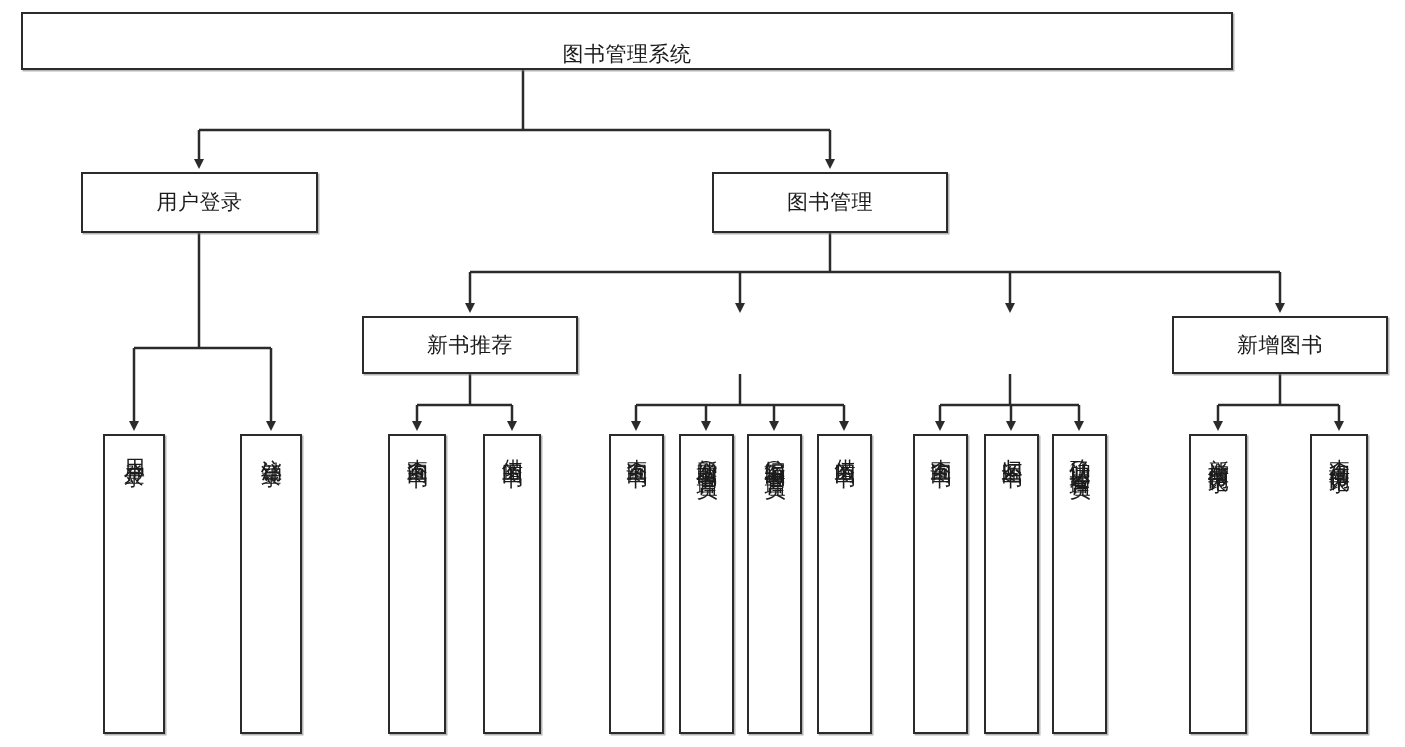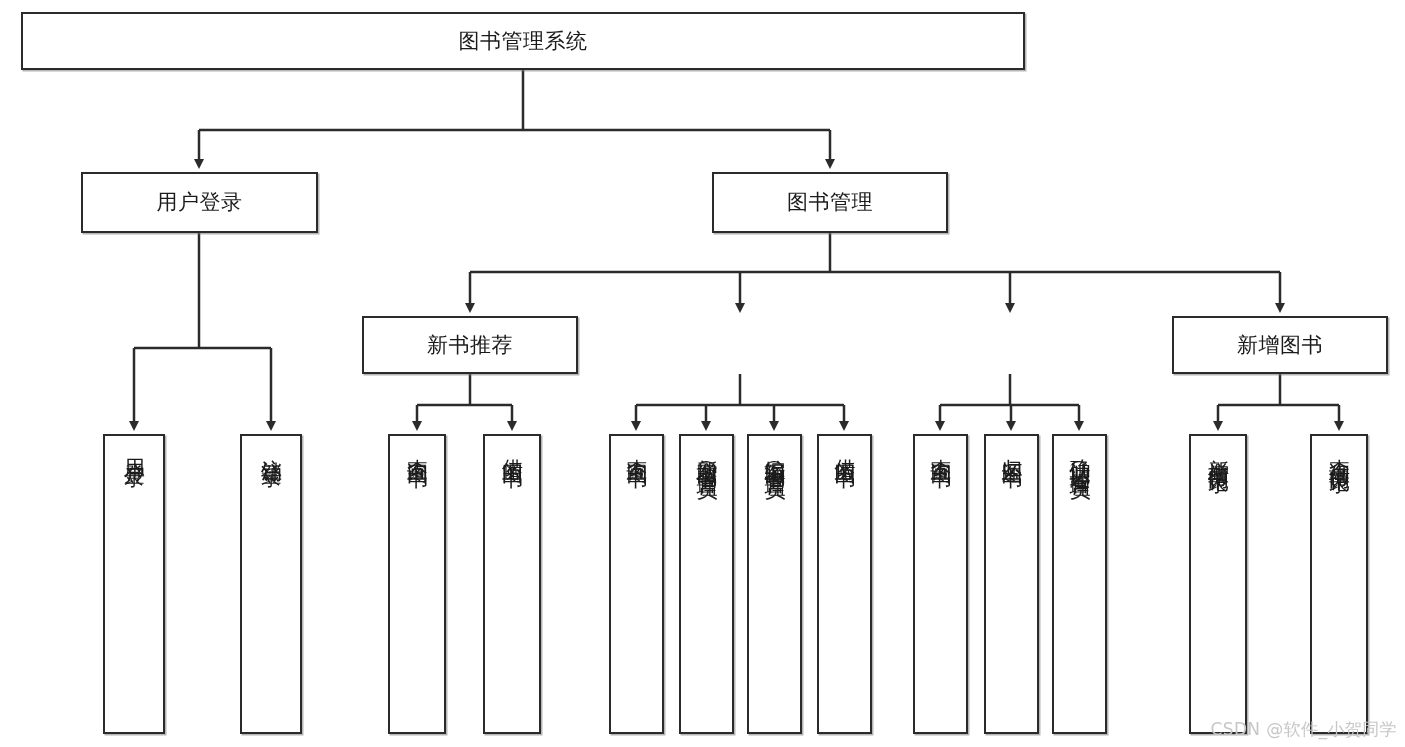--- a/index.html
+++ b/index.html
@@ -120,21 +120,21 @@
       <path d="M 1011 405 L 1011 422" marker-end="url(#arrow)"></path>
       <path d="M 1079 405 L 1079 422" marker-end="url(#arrow)"></path>
 
       <path d="M 1280 374 L 1280 405"></path>
       <path d="M 1218 405 L 1339 405"></path>
       <path d="M 1218 405 L 1218 422" marker-end="url(#arrow)"></path>
       <path d="M 1339 405 L 1339 422" marker-end="url(#arrow)"></path>
     </g>
   </svg>
 
-  <div class="node horizontal" style="left:21px; top:12px; width:1004px; height:58px;">
+  <div class="node horizontal" style="left:21px; top:12px; width:1212px; height:58px;align-items:flex-end;">
     <span class="node-label">图书管理系统</span>
   </div>
 
   <div class="node horizontal" style="left:81px; top:172px; width:237px; height:61px;">
     <span class="node-label">用户登录</span>
   </div>
   <div class="node horizontal" style="left:712px; top:172px; width:236px; height:61px;">
     <span class="node-label">图书管理</span>
   </div>
 
@@ -182,15 +182,14 @@
     <span class="node-label">确认归还（管理员）</span>
   </div>
 
   <div class="node vertical" style="left:1189px; top:434px; width:58px; height:300px;">
     <span class="node-label">新增借阅记录</span>
   </div>
   <div class="node vertical" style="left:1310px; top:434px; width:58px; height:300px;">
     <span class="node-label">查询借阅记录</span>
   </div>
 
-  <div id="watermark">CSDN @软件_小贺同学</div>
 
 </div>
 
 </body></html>

